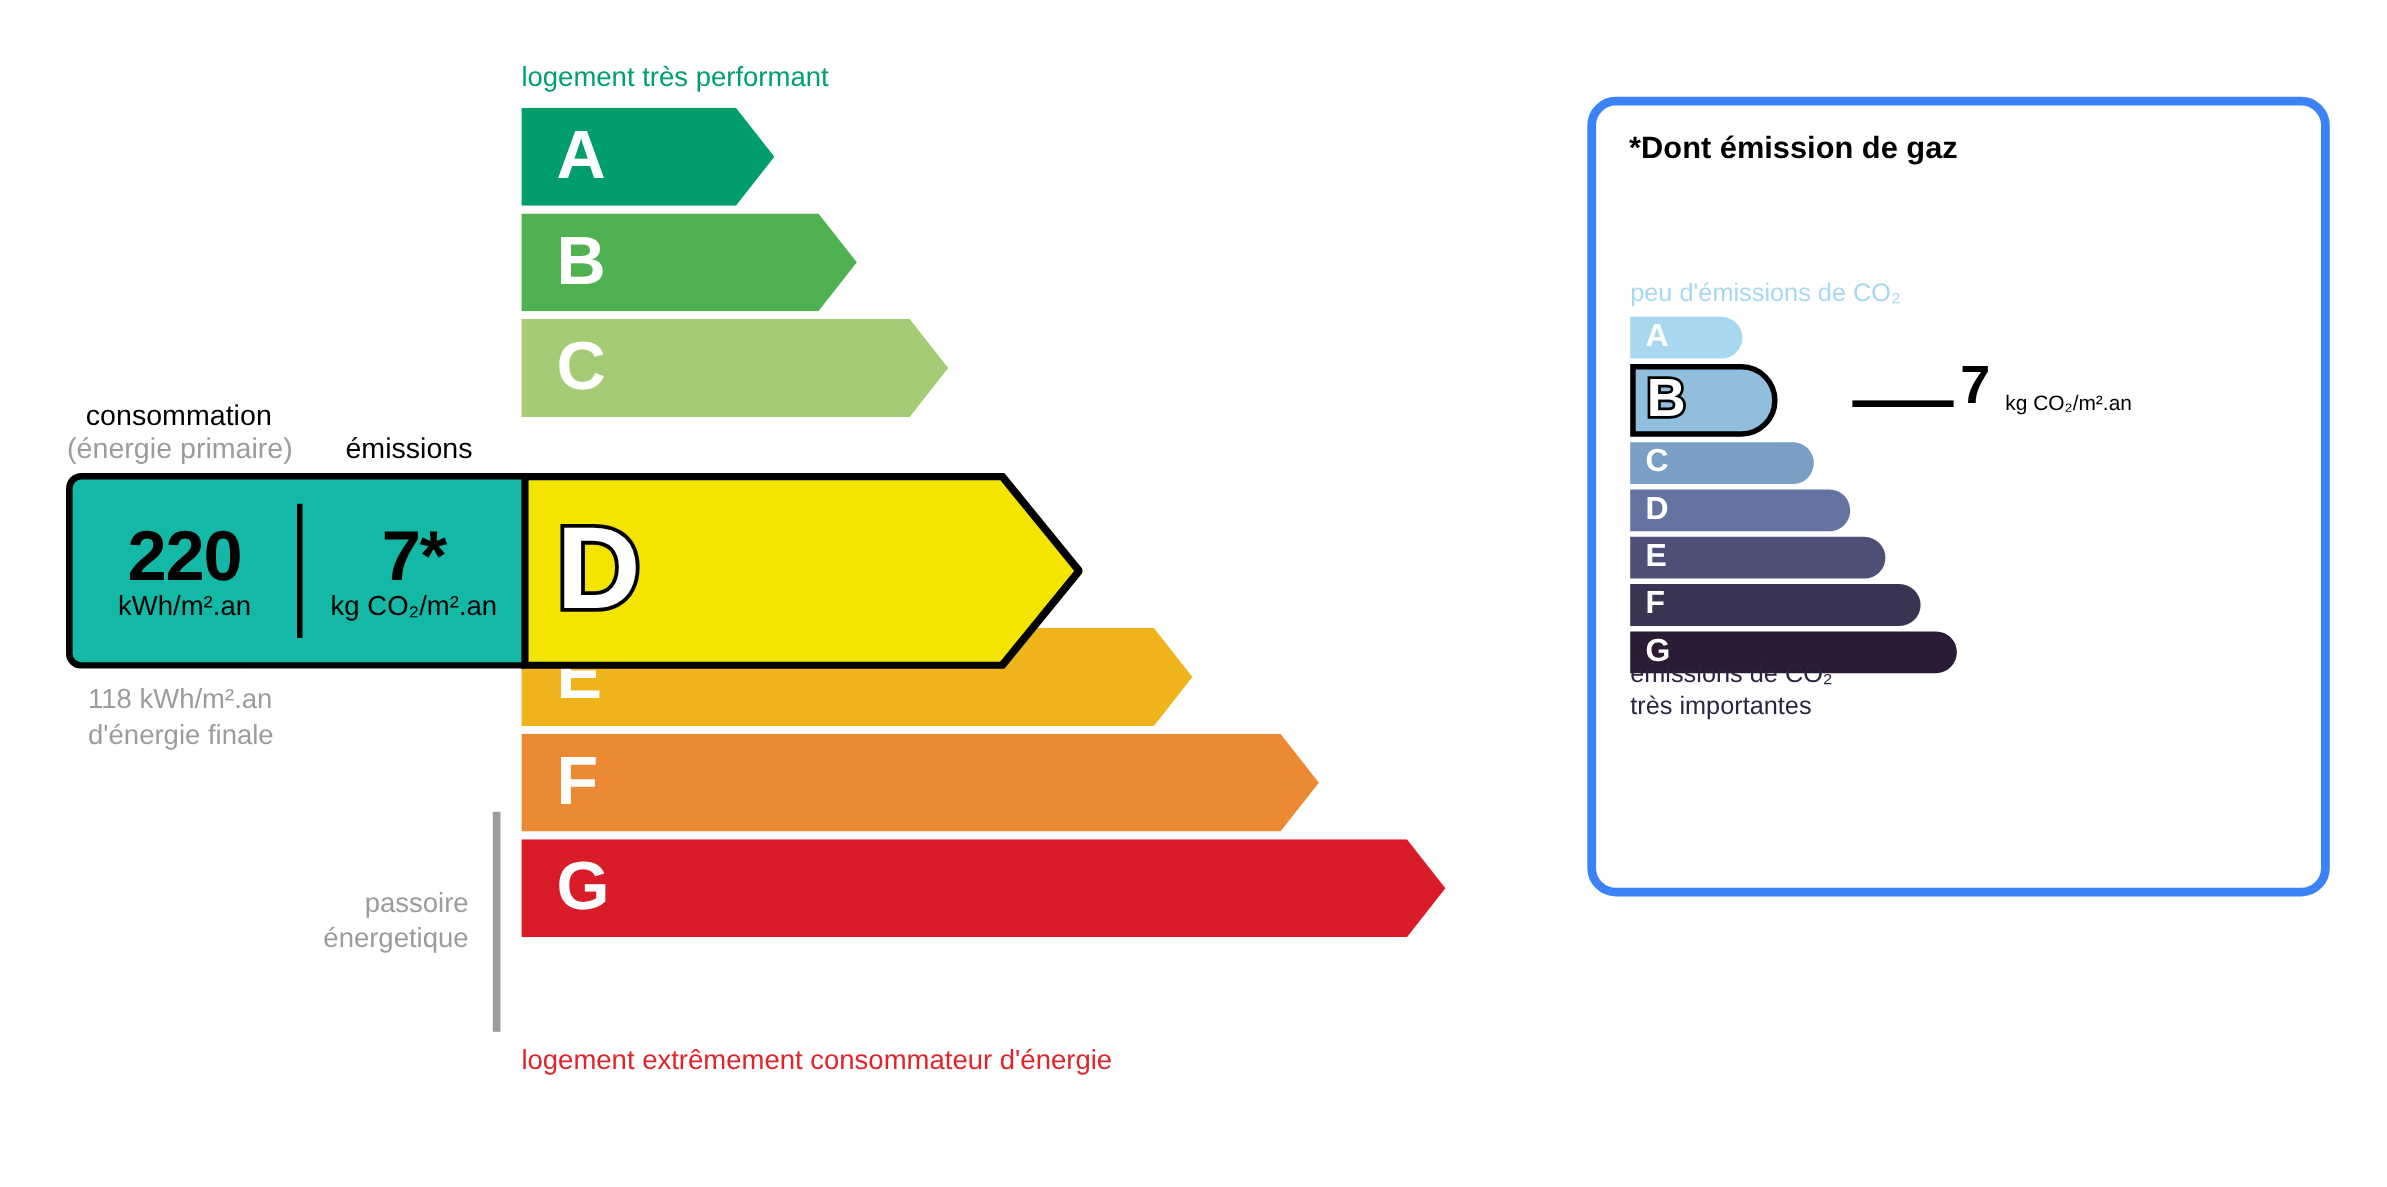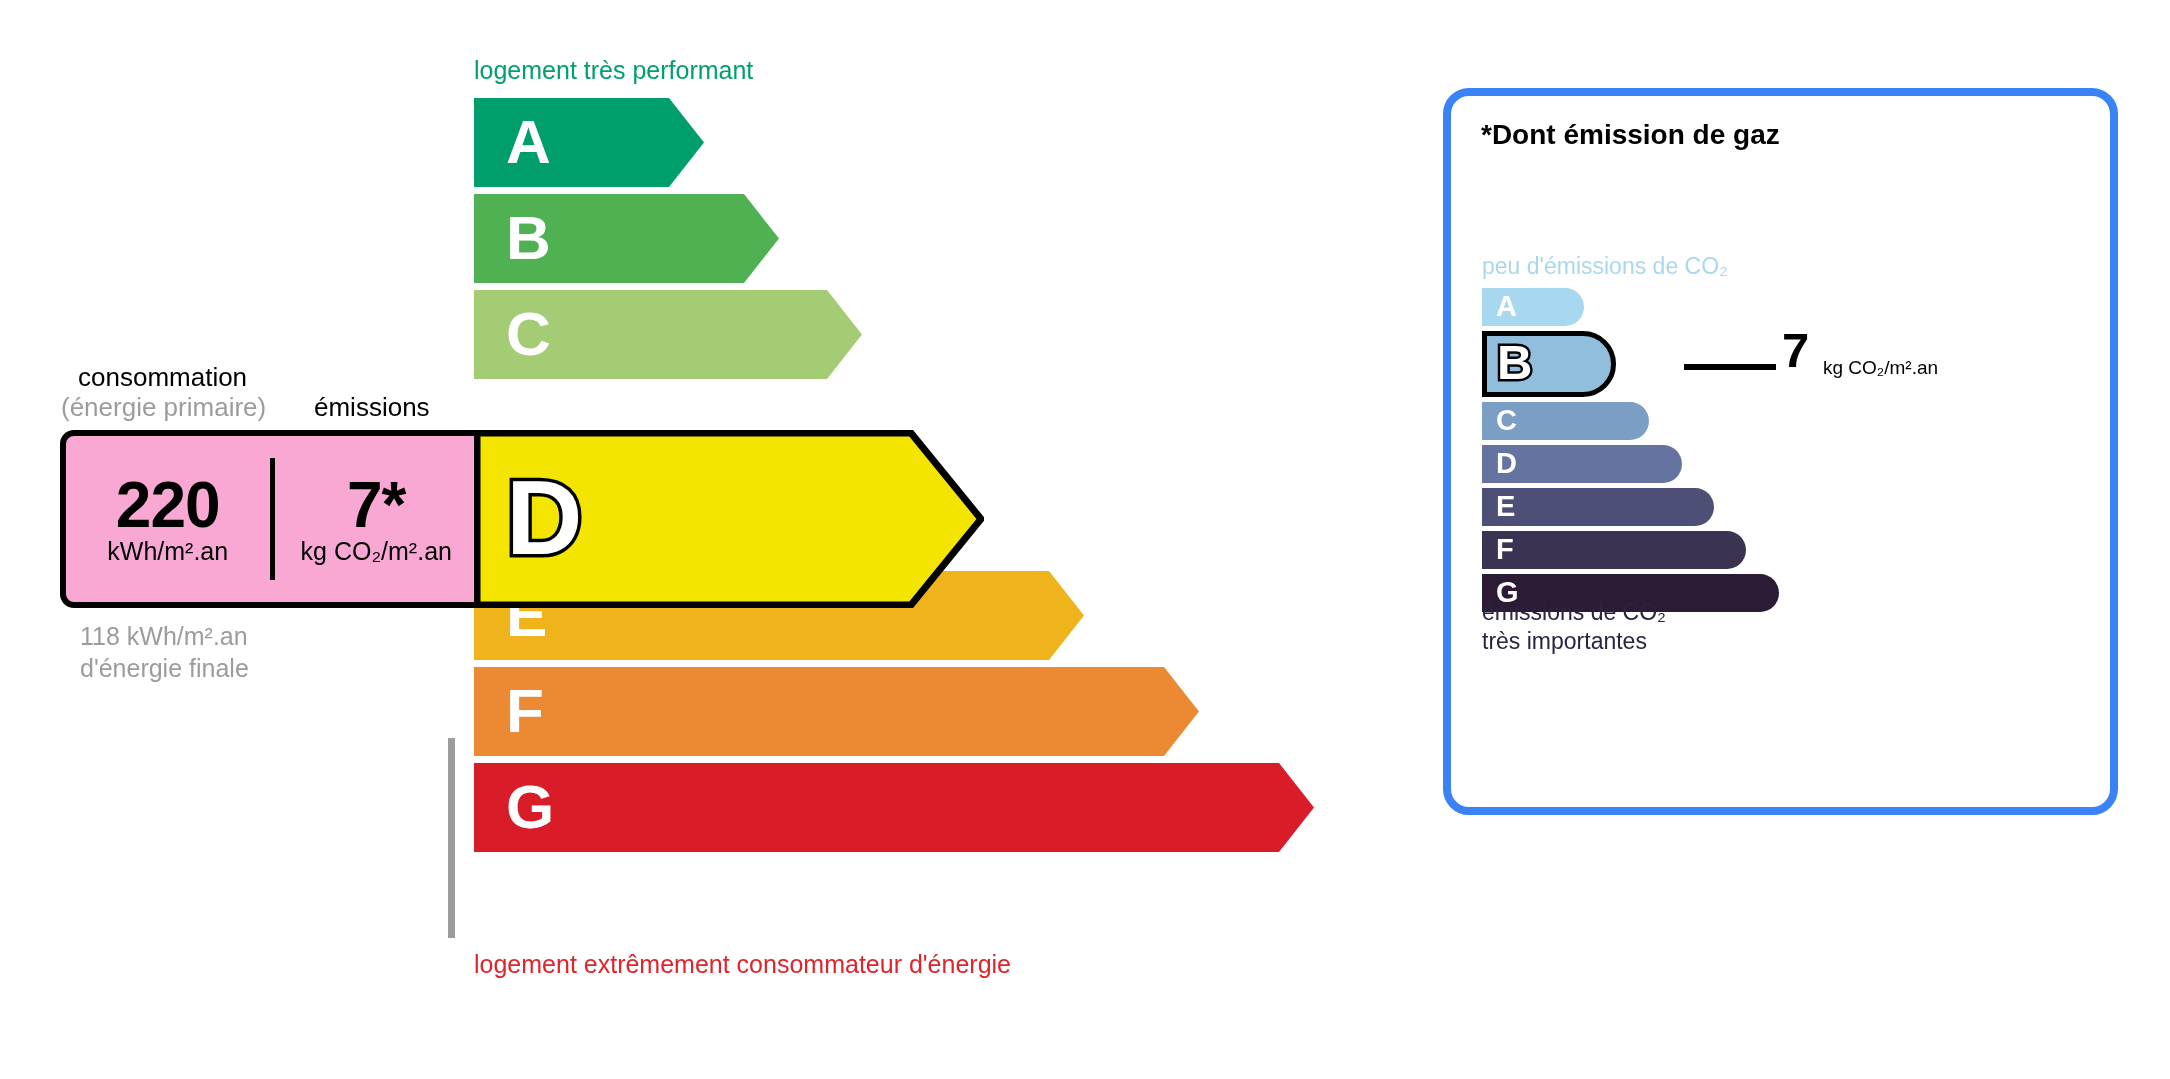--- a/index.html
+++ b/index.html
@@ -80,21 +80,21 @@
     left: 44px;
     top: 430px;
     height: 178px;
   }
   #value-box {
     position: absolute;
     left: 0; top: 0;
     width: 418px;
     height: 178px;
     box-sizing: border-box;
-    background: #f9a8d4;
+    background: #14b8a6;
     border: 6px solid #000000;
     border-right: none;
     border-radius: 14px 0 0 14px;
     display: flex;
   }
   .vcell {
     flex: 1 1 0;
     display: flex;
     flex-direction: column;
     align-items: center;
@@ -396,20 +396,24 @@
       <span class="glyph-outline">D</span>
     </div>
   </div>
 
   <div id="final-energy">
     <div>118 kWh/m².an</div>
     <div>d'énergie finale</div>
   </div>
 
   <div id="passoire-bar"></div>
+  <div id="passoire-label">
+    <div>passoire</div>
+    <div>énergetique</div>
+  </div>
 
   <div id="bottom-caption">logement extrêmement consommateur d'énergie</div>
 </div>
 
 <div id="co2-panel">
 
   <div id="co2-title">
     <div>*Dont émission de gaz</div>
   </div>
 

